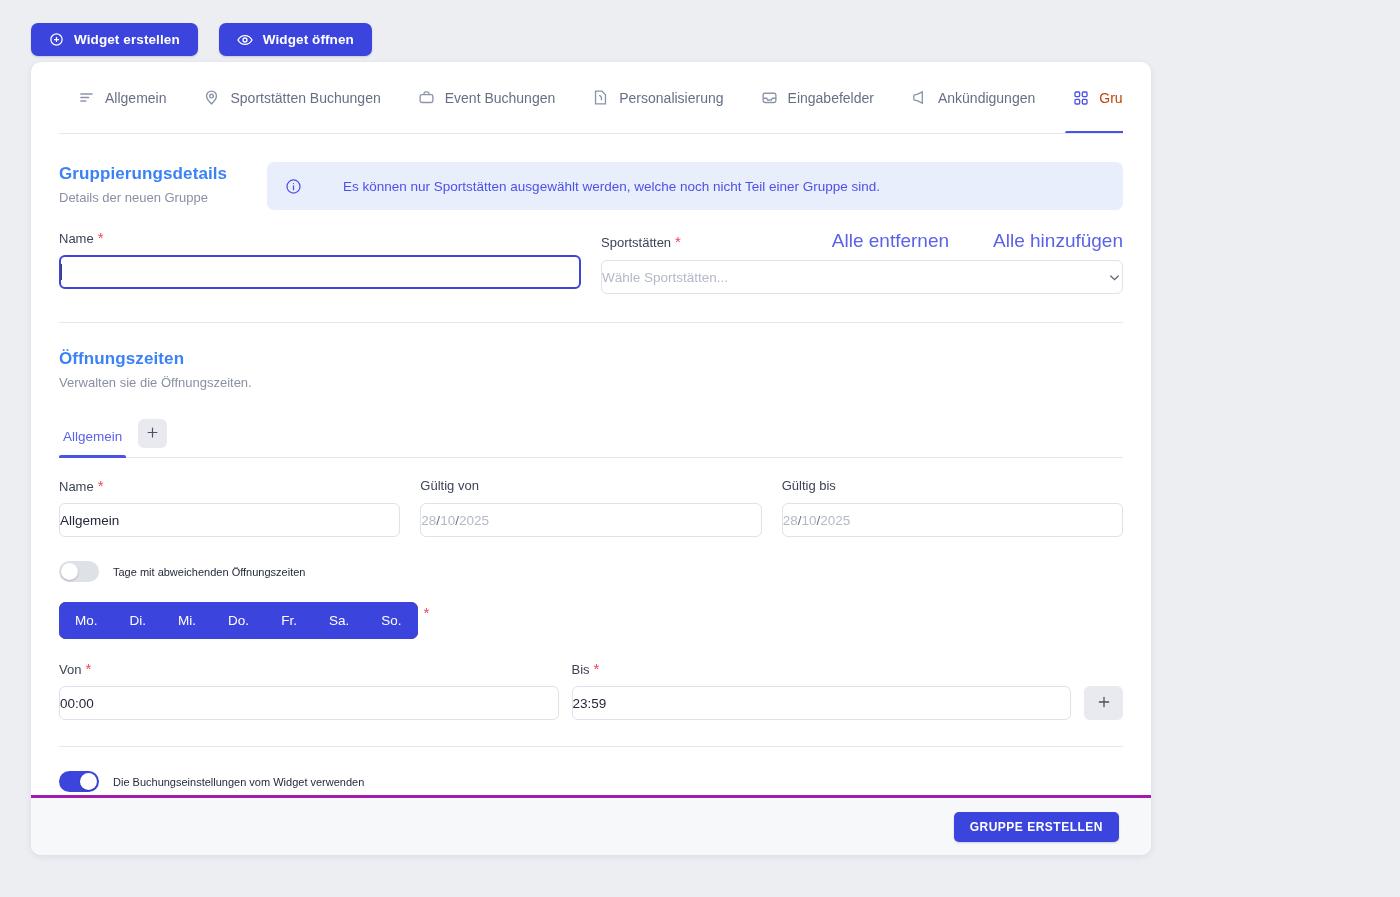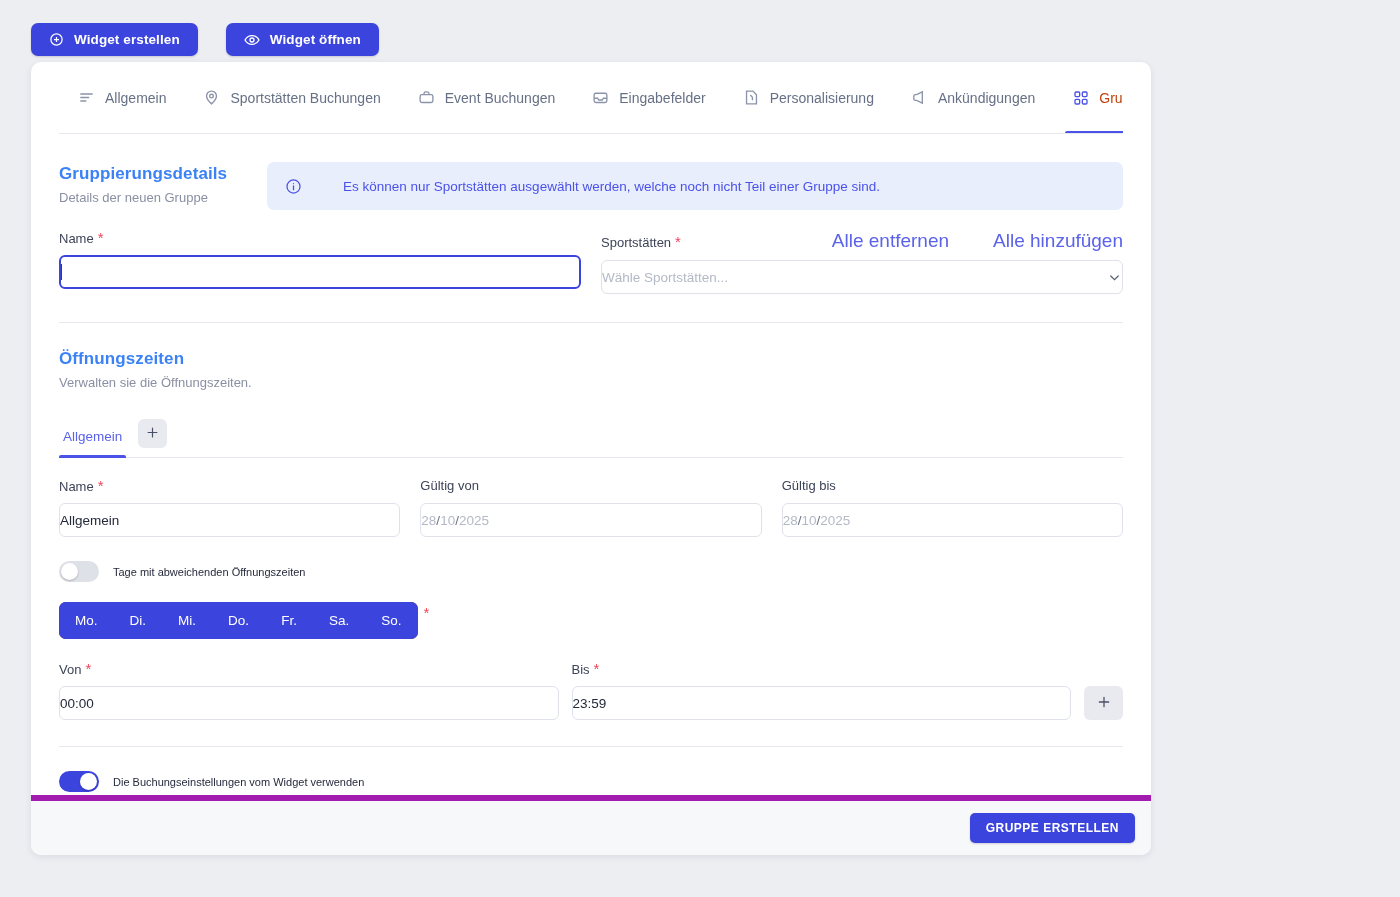--- a/index.html
+++ b/index.html
@@ -8,21 +8,21 @@
     width: 1400px; height: 897px;
     background: #edeef2;
     font-family: "Liberation Sans", sans-serif;
     overflow: hidden;
   }
   .page { position: relative; width: 1400px; height: 897px; }
 
   
   .topbar {
     position: absolute; left: 31px; top: 23px;
-    display: flex; gap: 28px; align-items: center;
+    display: flex; gap: 21px; align-items: center;
   }
   .btn-primary {
     display: inline-flex; align-items: center; gap: 10px;
     background: #3b44dd; color: #fff;
     border: none; border-radius: 7px;
     padding: 0 18px; height: 33px;
     font-size: 13.5px; font-weight: 600; letter-spacing: .1px;
     cursor: pointer;
     box-shadow: 0 1px 2px rgba(30,30,80,.18);
     font-family: "Liberation Sans", sans-serif;
@@ -194,23 +194,23 @@
     width: 39px; height: 34px; border-radius: 6px;
     background: #e8eaef; color: #4a5065; border: none;
     display: flex; align-items: center; justify-content: center;
     cursor: pointer; flex: 0 0 auto;
   }
 
   
   .footer {
     position: absolute; left: 0; right: 0; bottom: 0;
     height: 60px; background: #f7f8fa;
-    border-top: 6px solid #a21caf;
+    border-top: 3px solid #a21caf;
     display: flex; align-items: center; justify-content: flex-end;
-    padding: 0 16px;
+    padding: 0 32px;
   }
   .btn-submit {
     background: #3b44dd; color: #fff; border: none;
     border-radius: 5px; height: 30px; padding: 0 16px;
     font-size: 12px; font-weight: 600; letter-spacing: .5px;
     cursor: pointer; font-family: "Liberation Sans", sans-serif;
     box-shadow: 0 1px 2px rgba(30,30,80,.2);
   }
 </style>
 </head>
@@ -268,35 +268,35 @@
             <rect x="3" y="8" width="18" height="11" rx="2.5"></rect>
               <path d="M8.5 8V6.5A2.5 2.5 0 0111 4h2a2.5 2.5 0 012.5 2.5V8"></path>
           </svg>
         </span>
         <span>Event Buchungen</span>
       </div>
 
       <div class="tab">
         <span class="tab-ico">
           <svg width="17" height="17" viewBox="0 0 24 24" fill="none" stroke="currentColor" stroke-width="1.9">
+            <path d="M5 3h9l5 5v13H5z"></path>
+              <path d="M10 9c3 1 4 4 3 7"></path>
+          </svg>
+        </span>
+        <span>Personalisierung</span>
+      </div>
+
+      <div class="tab">
+        <span class="tab-ico">
+          <svg width="17" height="17" viewBox="0 0 24 24" fill="none" stroke="currentColor" stroke-width="1.9">
             <rect x="3" y="6" width="18" height="13" rx="2.5"></rect>
               <path d="M3 13h5l1.5 2.5h5L16 13h5"></path>
           </svg>
         </span>
         <span>Eingabefelder</span>
-      </div>
-
-      <div class="tab">
-        <span class="tab-ico">
-          <svg width="17" height="17" viewBox="0 0 24 24" fill="none" stroke="currentColor" stroke-width="1.9">
-            <path d="M5 3h9l5 5v13H5z"></path>
-              <path d="M10 9c3 1 4 4 3 7"></path>
-          </svg>
-        </span>
-        <span>Personalisierung</span>
       </div>
 
       <div class="tab">
         <span class="tab-ico">
           <svg width="17" height="17" viewBox="0 0 24 24" fill="none" stroke="currentColor" stroke-width="1.9">
             <path d="M4 10v4a2 2 0 002 2h2l8 4V4l-8 4H6a2 2 0 00-2 2z"></path>
           </svg>
         </span>
         <span>Ankündigungen</span>
       </div>

